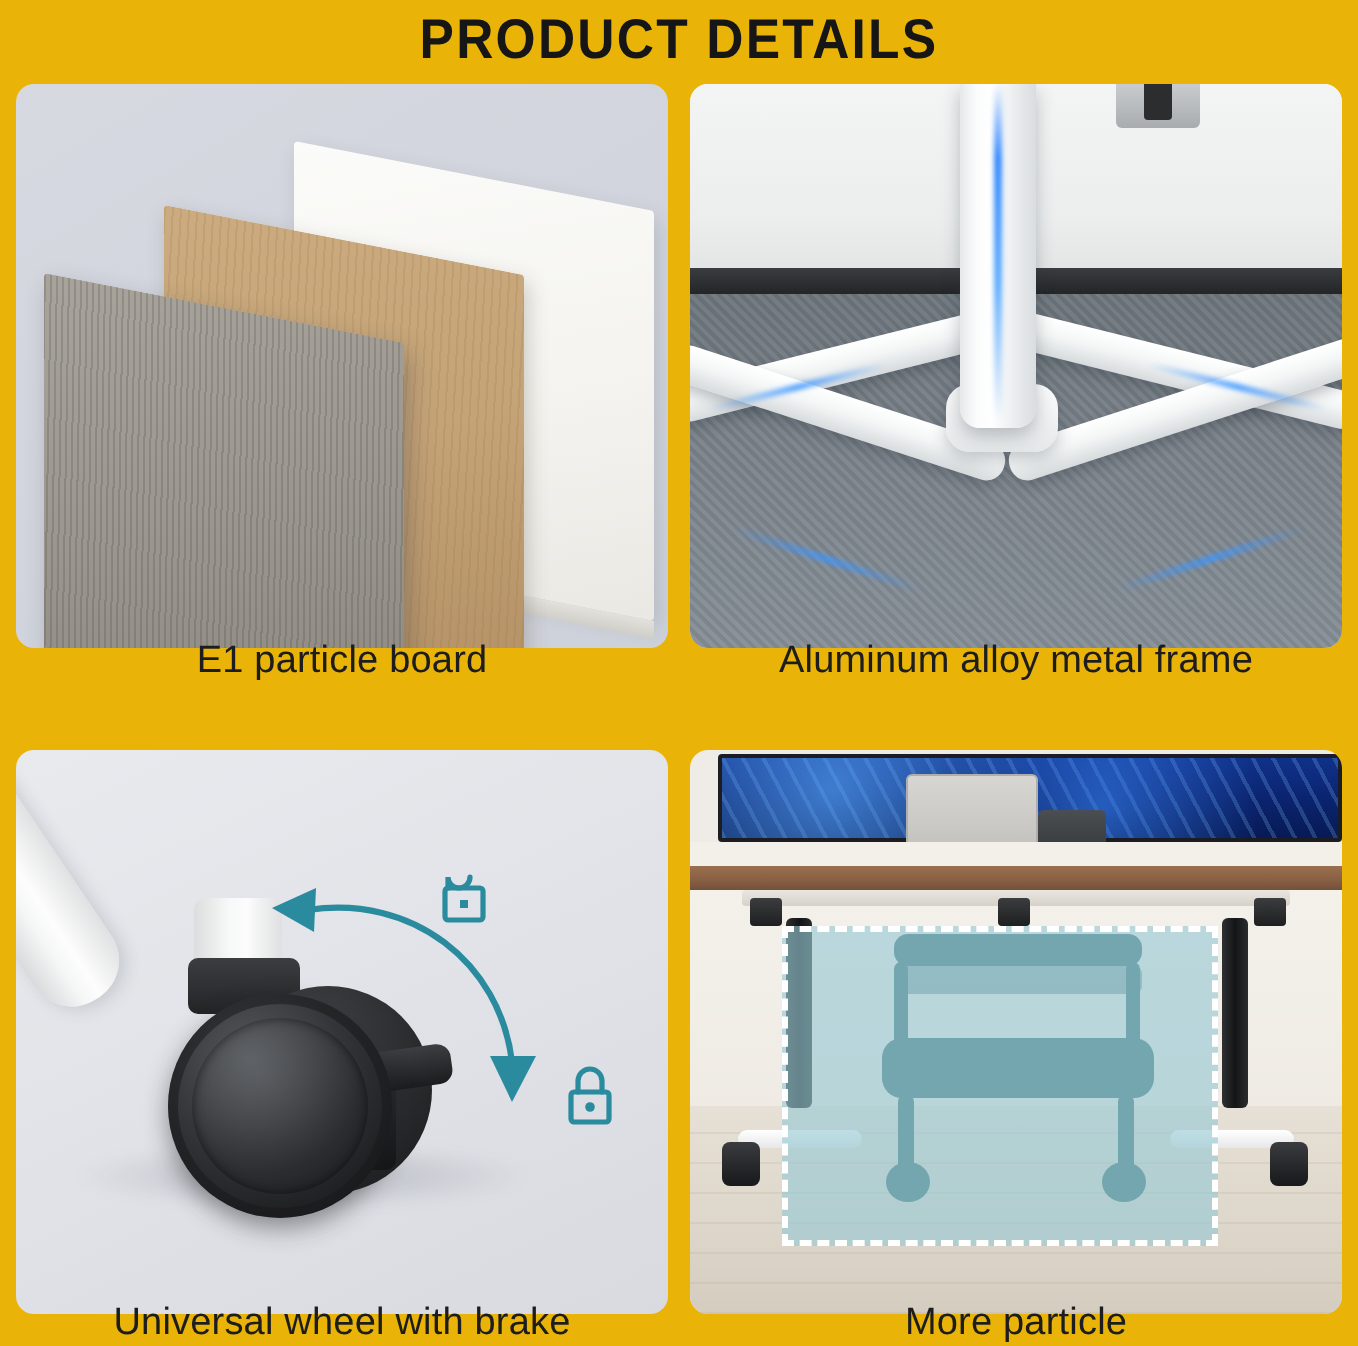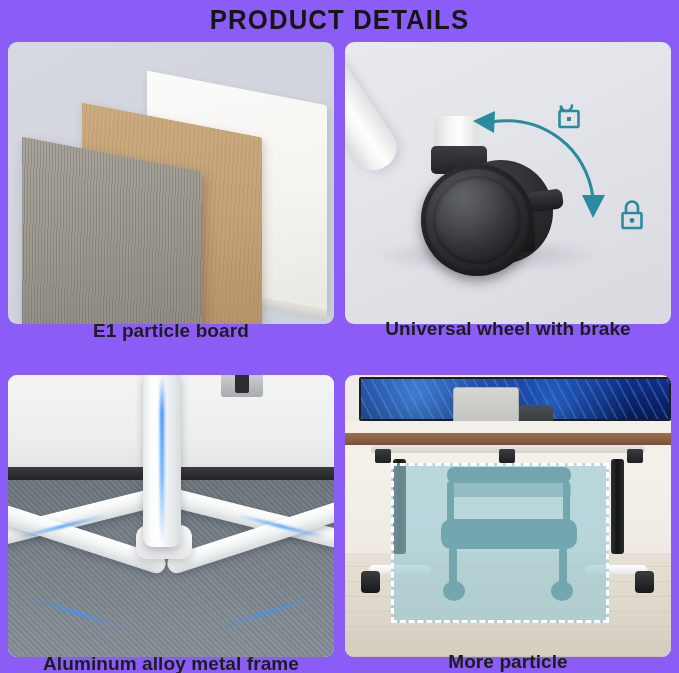--- a/index.html
+++ b/index.html
@@ -2,21 +2,21 @@
 <html><head>
 <meta charset="utf-8">
 <style>
   * { margin:0; padding:0; box-sizing:border-box; }
   html,body{
     width:679px; height:673px;
     background:#ffffff;
     font-family:"Liberation Sans", sans-serif;
     overflow:hidden;
   }
-  .page{ position:relative; width:679px; height:673px; background:#8b5cf6; }
+  .page{ position:relative; width:679px; height:673px; background:#eab308; }
 
   
   .title{
     position:absolute; top:0; left:0; width:679px; height:40px;
     display:flex; align-items:center; justify-content:center;
     font-size:28px; font-weight:bold; letter-spacing:1.2px;
     color:#161616;
     font-family:"Liberation Sans", sans-serif;
     transform:scaleX(0.92); transform-origin:center;
   }
@@ -31,21 +31,21 @@
     column-gap:11px; row-gap:41px;
   }
   .cell{ position:relative; width:326px; height:292px; }
   .photo{
     position:absolute; top:0; left:0;
     width:326px; height:282px;
     border-radius:9px; overflow:hidden;
   }
   .caption{
     position:absolute; left:0; bottom:-8px; width:326px;
-    text-align:center; font-size:19px; font-weight:700; color:#1d1d1d;
+    text-align:center; font-size:19px; font-weight:400; color:#1d1d1d;
     letter-spacing:.1px;
   }
   .cell.r2 .caption{ bottom:-6px; }
 
   
   .p1{ background:linear-gradient(150deg,#d6d9e0 0%,#d2d5dd 45%,#cdd1d9 100%); }
   .board{
     position:absolute;
     border-radius:2px;
   }
@@ -297,58 +297,20 @@
 
   <div class="grid">
 
     <div class="cell r1">
       <div class="photo p1">
         <div class="board bd-white"></div>
         <div class="board bd-wood"></div>
         <div class="board bd-gray"></div>
       </div>
       <div class="caption">E1 particle board</div>
-    </div>
-
-    <div class="cell r2">
-      <div class="photo p3">
-        <div class="p3-shadow"></div>
-        <div class="p3-leg"></div>
-        <div class="p3-leg2"></div>
-        <div class="p3-stem"></div>
-        <div class="p3-body"></div>
-        <div class="p3-brake2"></div>
-        <div class="p3-brake"></div>
-        <div class="p3-wheel"></div>
-
-        <span class="ico" style="left:207px; top:55px;">
-          <svg width="30" height="34" viewBox="0 0 30 34">
-            <path d="M9 14 V8.5 A5.5 5.5 0 0 0 20 8.5" fill="none" stroke="#2a8a9e" stroke-width="2.6" stroke-linecap="round"></path>
-            <rect x="7.5" y="14" width="19" height="16" rx="1.6" fill="none" stroke="#2a8a9e" stroke-width="2.6"></rect>
-            <rect x="15" y="20" width="4" height="4" fill="#2a8a9e"></rect>
-          </svg>
-        </span>
-
-        <span class="ico" style="left:272px; top:155px;">
-          <svg width="30" height="34" viewBox="0 0 30 34">
-            <path d="M9 16 V10.5 A6 6 0 0 1 21 10.5 V16" fill="none" stroke="#2a8a9e" stroke-width="2.6" stroke-linecap="round"></path>
-            <rect x="5.5" y="16" width="19" height="15" rx="1.6" fill="none" stroke="#2a8a9e" stroke-width="2.6"></rect>
-            <circle cx="15" cy="23.5" r="2.4" fill="#2a8a9e"></circle>
-          </svg>
-        </span>
-
-        <span class="arrow-svg">
-          <svg width="150" height="130" viewBox="0 0 150 130">
-            <path d="M22 28 C 74 20, 118 54, 124 104" fill="none" stroke="#2a8a9e" stroke-width="3.1" stroke-linecap="round"></path>
-            <polygon points="4,27 26,17 25,39" fill="#2a8a9e"></polygon>
-            <polygon points="124,124 113,101 136,101" fill="#2a8a9e"></polygon>
-          </svg>
-        </span>
-      </div>
-      <div class="caption">Universal wheel with brake</div>
     </div>
 
     <div class="cell r1">
       <div class="photo p2">
         <div class="p2-desk"></div>
         <div class="p2-socket"></div>
         <div class="p2-deskedge"></div>
         <div class="p2-floor"></div>
         <div class="p2-leg leg-l1"></div>
         <div class="p2-leg leg-r1"></div>
@@ -359,20 +321,58 @@
         <div class="p2-glow gl-3"></div>
         <div class="p2-glow gl-4"></div>
         <div class="p2-hub"></div>
         <div class="p2-col"></div>
         <div class="p2-colglow"></div>
       </div>
       <div class="caption">Aluminum alloy metal frame</div>
     </div>
 
     <div class="cell r2">
+      <div class="photo p3">
+        <div class="p3-shadow"></div>
+        <div class="p3-leg"></div>
+        <div class="p3-leg2"></div>
+        <div class="p3-stem"></div>
+        <div class="p3-body"></div>
+        <div class="p3-brake2"></div>
+        <div class="p3-brake"></div>
+        <div class="p3-wheel"></div>
+
+        <span class="ico" style="left:207px; top:55px;">
+          <svg width="30" height="34" viewBox="0 0 30 34">
+            <path d="M9 14 V8.5 A5.5 5.5 0 0 0 20 8.5" fill="none" stroke="#2a8a9e" stroke-width="2.6" stroke-linecap="round"></path>
+            <rect x="7.5" y="14" width="19" height="16" rx="1.6" fill="none" stroke="#2a8a9e" stroke-width="2.6"></rect>
+            <rect x="15" y="20" width="4" height="4" fill="#2a8a9e"></rect>
+          </svg>
+        </span>
+
+        <span class="ico" style="left:272px; top:155px;">
+          <svg width="30" height="34" viewBox="0 0 30 34">
+            <path d="M9 16 V10.5 A6 6 0 0 1 21 10.5 V16" fill="none" stroke="#2a8a9e" stroke-width="2.6" stroke-linecap="round"></path>
+            <rect x="5.5" y="16" width="19" height="15" rx="1.6" fill="none" stroke="#2a8a9e" stroke-width="2.6"></rect>
+            <circle cx="15" cy="23.5" r="2.4" fill="#2a8a9e"></circle>
+          </svg>
+        </span>
+
+        <span class="arrow-svg">
+          <svg width="150" height="130" viewBox="0 0 150 130">
+            <path d="M22 28 C 74 20, 118 54, 124 104" fill="none" stroke="#2a8a9e" stroke-width="3.1" stroke-linecap="round"></path>
+            <polygon points="4,27 26,17 25,39" fill="#2a8a9e"></polygon>
+            <polygon points="124,124 113,101 136,101" fill="#2a8a9e"></polygon>
+          </svg>
+        </span>
+      </div>
+      <div class="caption">Universal wheel with brake</div>
+    </div>
+
+    <div class="cell r2">
       <div class="photo p4">
         <div class="p4-wallupper"></div>
         <div class="p4-wallbg"></div>
         <div class="p4-floor"></div>
         <div class="p4-monitor"></div>
         <div class="p4-cpu"></div>
         <div class="p4-laptop"></div>
         <div class="p4-laptopbase"></div>
         <div class="p4-wall"></div>
         <div class="p4-desktop"></div>

